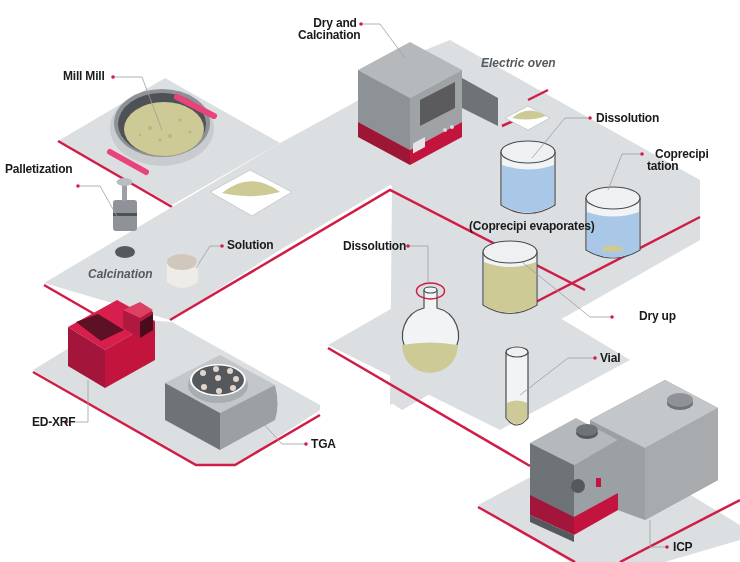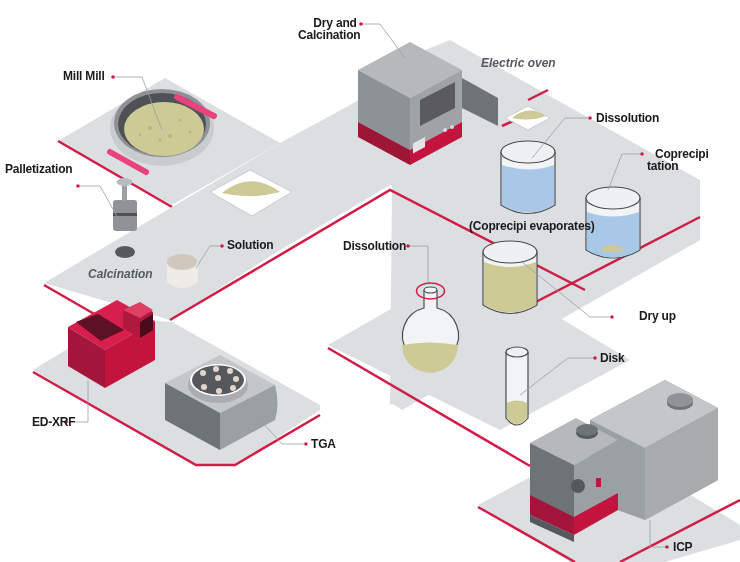--- a/index.html
+++ b/index.html
@@ -222,16 +222,16 @@
 <div class="lbl" style="left:227px;top:239px">Solution</div>
 <div class="lbl" style="left:305px;top:17px;text-align:center;width:60px">Dry and</div>
 <div class="lbl" style="left:298px;top:29px">Calcination</div>
 <div class="sub" style="left:481px;top:56px">Electric oven</div>
 <div class="lbl" style="left:596px;top:112px">Dissolution</div>
 <div class="lbl" style="left:655px;top:148px">Coprecipi</div>
 <div class="lbl" style="left:647px;top:160px">tation</div>
 <div class="lbl" style="left:469px;top:220px">(Coprecipi evaporates)</div>
 <div class="lbl" style="left:343px;top:240px">Dissolution</div>
 <div class="lbl" style="left:639px;top:310px">Dry up</div>
-<div class="lbl" style="left:600px;top:352px">Disk</div>
+<div class="lbl" style="left:600px;top:352px">Vial</div>
 <div class="lbl" style="left:32px;top:416px">ED-XRF</div>
 <div class="lbl" style="left:311px;top:438px">TGA</div>
 <div class="lbl" style="left:673px;top:541px">ICP</div>
 
 </body></html>

